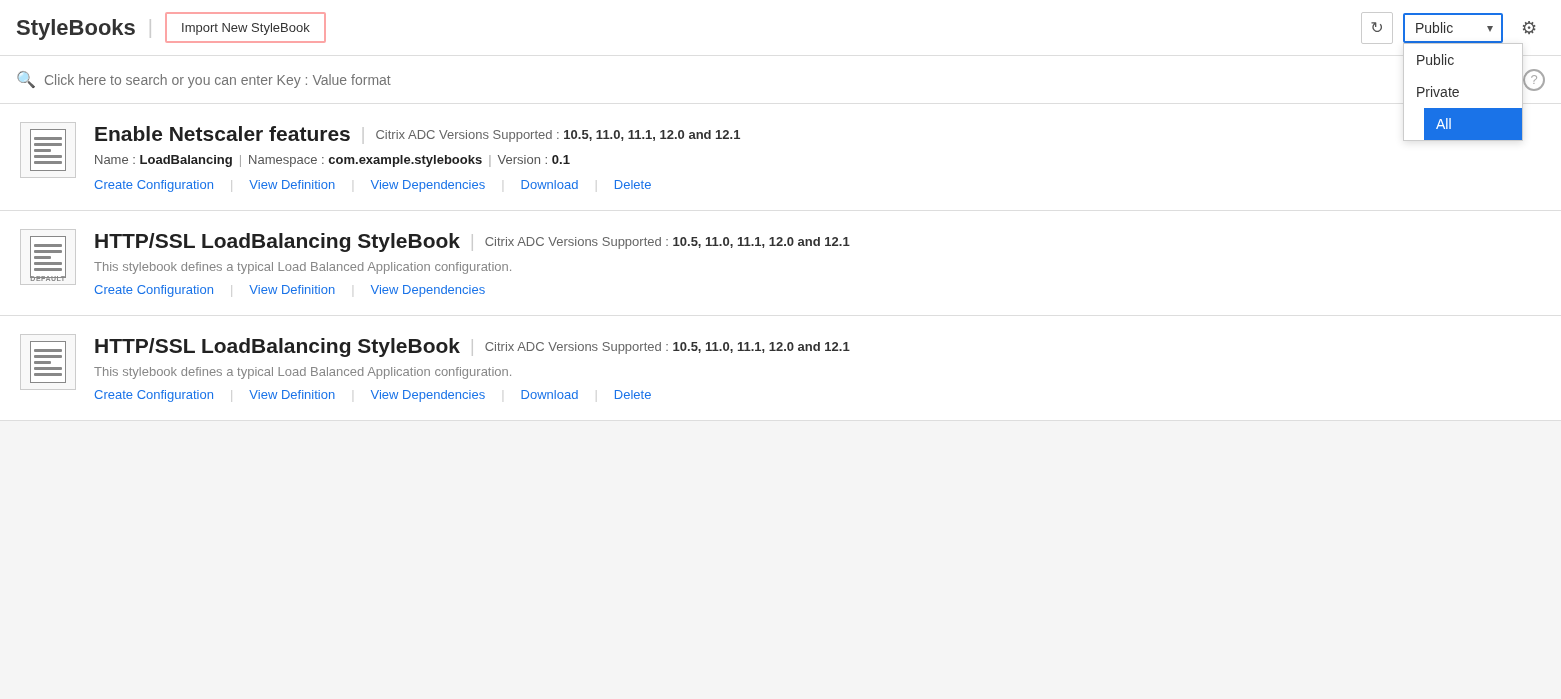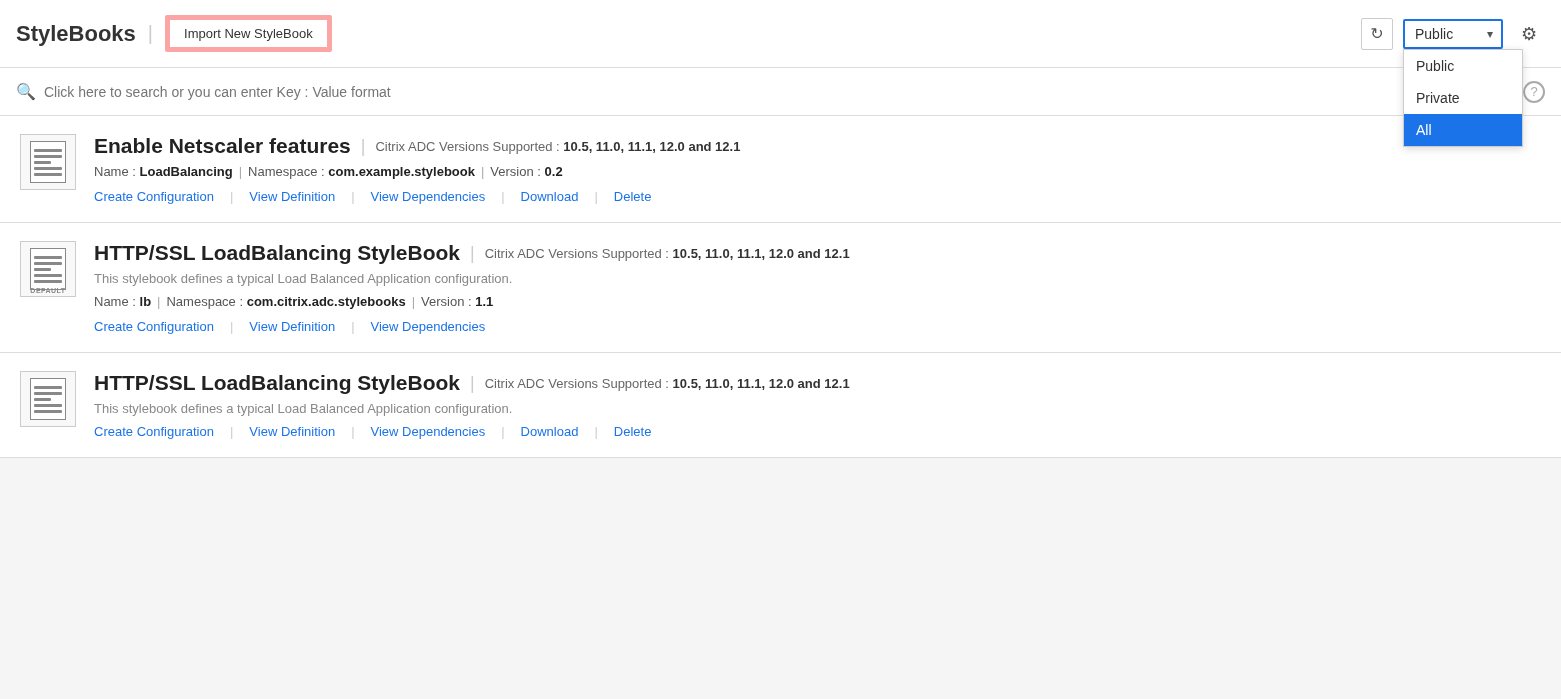--- a/index.html
+++ b/index.html
@@ -5,30 +5,30 @@
     * { box-sizing: border-box; margin: 0; padding: 0; }
     body { font-family: Arial, sans-serif; font-size: 14px; background: #f5f5f5; color: #333; }
 
     
     .header {
       display: flex;
       align-items: center;
       padding: 8px 16px;
       background: #fff;
       border-bottom: 1px solid #ddd;
-      height: 68px;
+      height: 56px;
     }
     .app-title {
       font-size: 22px;
       font-weight: bold;
       color: #333;
       margin-right: 12px;
     }
     .import-btn {
-      border: 5px solid #fca5a5;
+      border: 2px solid #fca5a5;
       background: #fff;
       padding: 6px 14px;
       cursor: pointer;
       font-size: 13px;
       color: #333;
       border-radius: 2px;
     }
     .header-right {
       margin-left: auto;
       display: flex;
@@ -74,20 +74,21 @@
     }
     .dropdown-item {
       padding: 8px 12px;
       cursor: pointer;
       color: #333;
       font-size: 14px;
     }
     .dropdown-item.active {
       background: #1a73e8;
       color: #fff;
+      margin-left: 20px;
     }
     .settings-btn {
       border: none;
       background: none;
       cursor: pointer;
       font-size: 18px;
       color: #555;
       width: 32px;
       height: 32px;
       display: flex;
@@ -271,21 +272,21 @@
           <div class="card-icon-line"></div>
           <div class="card-icon-line"></div>
         </div>
       </div>
       <div class="card-content">
         <div class="card-title-row">
           <span class="card-title">Enable Netscaler features</span>
           <span class="card-divider">|</span>
           <span class="card-versions">Citrix ADC Versions Supported : <strong>10.5, 11.0, 11.1, 12.0 and 12.1</strong></span>
         </div>
-        <div class="card-meta">Name : <strong>LoadBalancing</strong><span>|</span>Namespace : <strong>com.example.stylebook</strong><span>|</span>Version : <strong>0.2</strong></div>
+        <div class="card-meta">Name : <strong>LoadBalancing</strong><span>|</span>Namespace : <strong>com.example.stylebooks</strong><span>|</span>Version : <strong>0.1</strong></div>
         <div class="card-actions">
           <a class="card-action-link" href="#">Create Configuration</a>
           <span class="card-action-sep">|</span>
           <a class="card-action-link" href="#">View Definition</a>
           <span class="card-action-sep">|</span>
           <a class="card-action-link" href="#">View Dependencies</a>
           <span class="card-action-sep">|</span>
           <a class="card-action-link" href="#">Download</a>
           <span class="card-action-sep">|</span>
           <a class="card-action-link" href="#">Delete</a>
@@ -303,21 +304,20 @@
         </div>
         <div class="default-badge">DEFAULT</div>
       </div>
       <div class="card-content">
         <div class="card-title-row">
           <span class="card-title">HTTP/SSL LoadBalancing StyleBook</span>
           <span class="card-divider">|</span>
           <span class="card-versions">Citrix ADC Versions Supported : <strong>10.5, 11.0, 11.1, 12.0 and 12.1</strong></span>
         </div>
         <div class="card-description">This stylebook defines a typical Load Balanced Application configuration.</div>
-        <div class="card-meta">Name : <strong>lb</strong><span>|</span>Namespace : <strong>com.citrix.adc.stylebooks</strong><span>|</span>Version : <strong>1.1</strong></div>
         <div class="card-actions">
           <a class="card-action-link" href="#">Create Configuration</a>
           <span class="card-action-sep">|</span>
           <a class="card-action-link" href="#">View Definition</a>
           <span class="card-action-sep">|</span>
           <a class="card-action-link" href="#">View Dependencies</a>
         </div>
       </div>
     </div>
     <div class="card">

